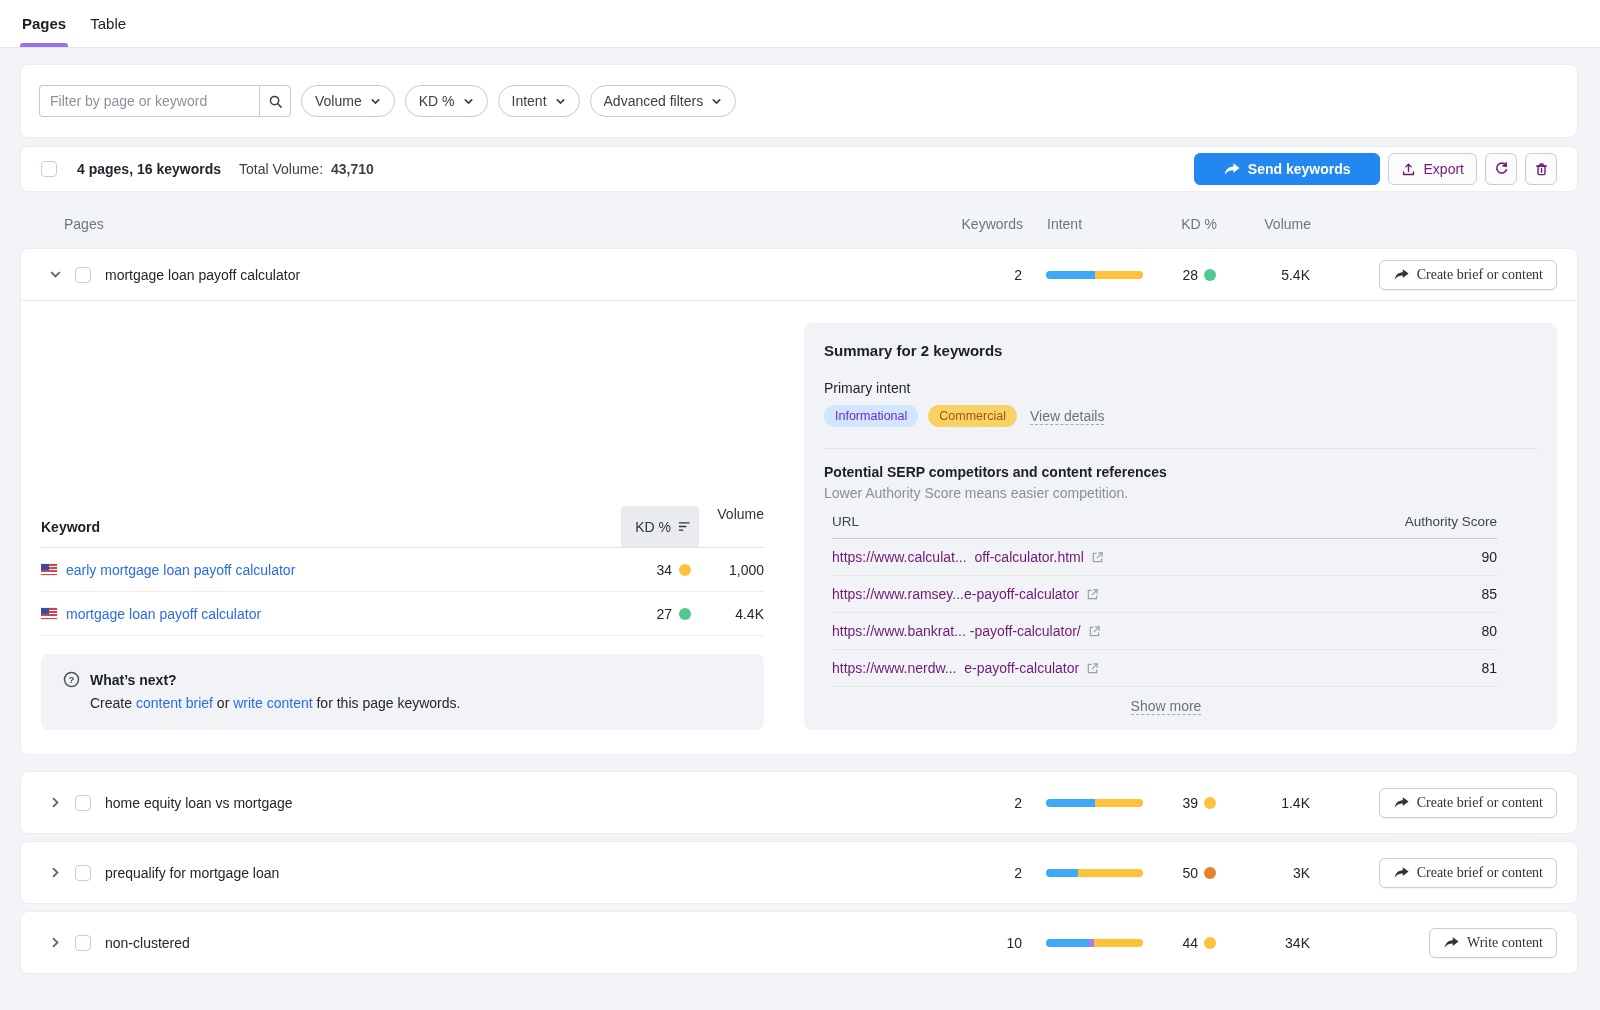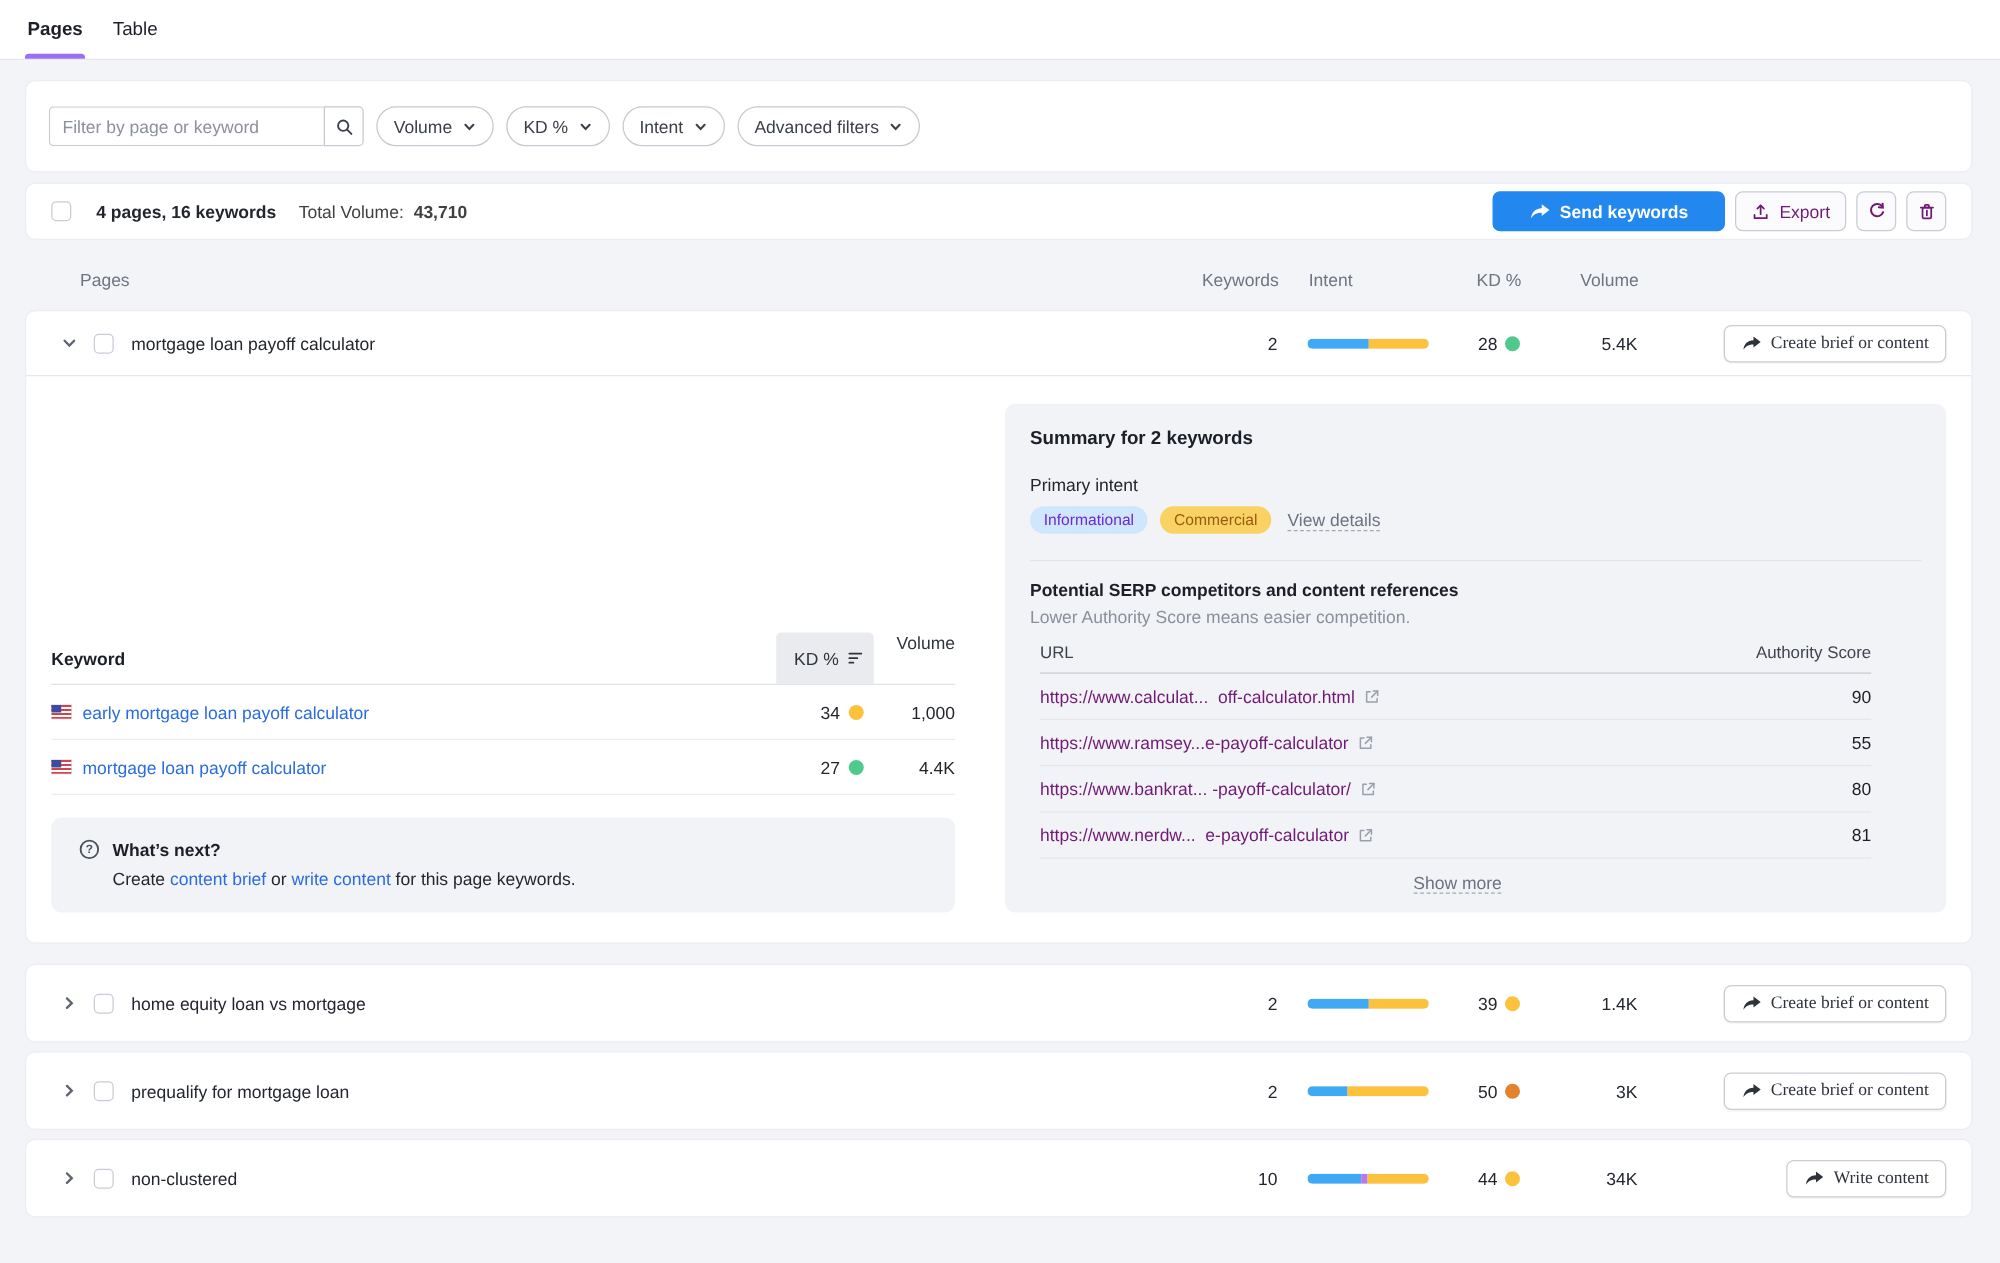--- a/index.html
+++ b/index.html
@@ -332,21 +332,21 @@
                   <path d="M12 2 L6.8 7.2"></path>
                 </svg></span>
             <span class="u-score">90</span>
           </div>
           <div class="u-row">
             <span class="u-url"><span>https://www.ramsey...e-payoff-calculator</span><svg width="13" height="13" viewBox="0 0 14 14" fill="none" stroke="currentColor" stroke-width="1.3" stroke-linecap="round" stroke-linejoin="round">
                   <path d="M5.5 2.5 H2.5 V11.5 H11.5 V8.5"></path>
                   <path d="M8.2 2 H12 V5.8"></path>
                   <path d="M12 2 L6.8 7.2"></path>
                 </svg></span>
-            <span class="u-score">55</span>
+            <span class="u-score">85</span>
           </div>
           <div class="u-row">
             <span class="u-url"><span>https://www.bankrat... -payoff-calculator/</span><svg width="13" height="13" viewBox="0 0 14 14" fill="none" stroke="currentColor" stroke-width="1.3" stroke-linecap="round" stroke-linejoin="round">
                   <path d="M5.5 2.5 H2.5 V11.5 H11.5 V8.5"></path>
                   <path d="M8.2 2 H12 V5.8"></path>
                   <path d="M12 2 L6.8 7.2"></path>
                 </svg></span>
             <span class="u-score">80</span>
           </div>
           <div class="u-row">

